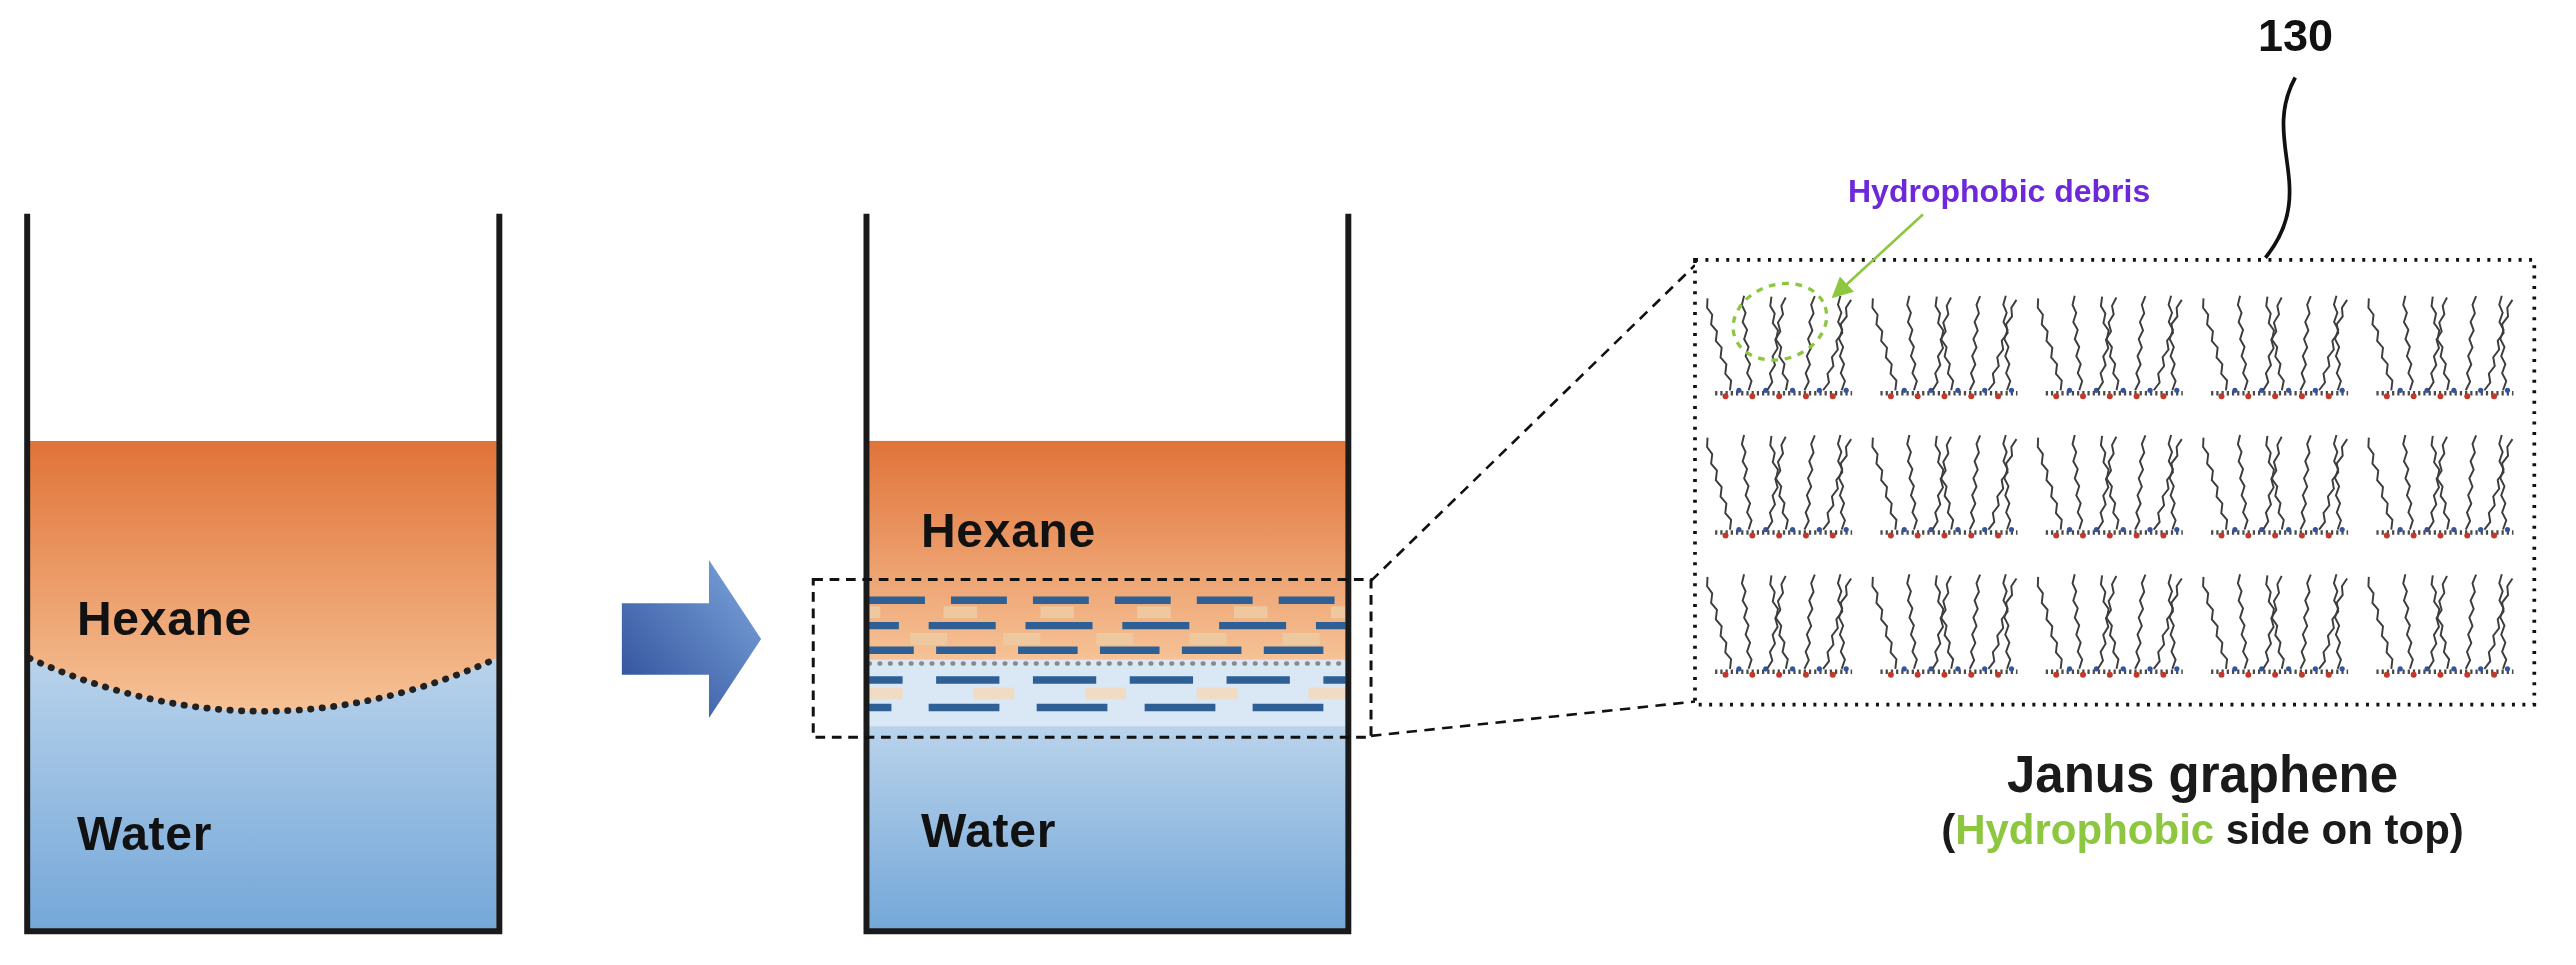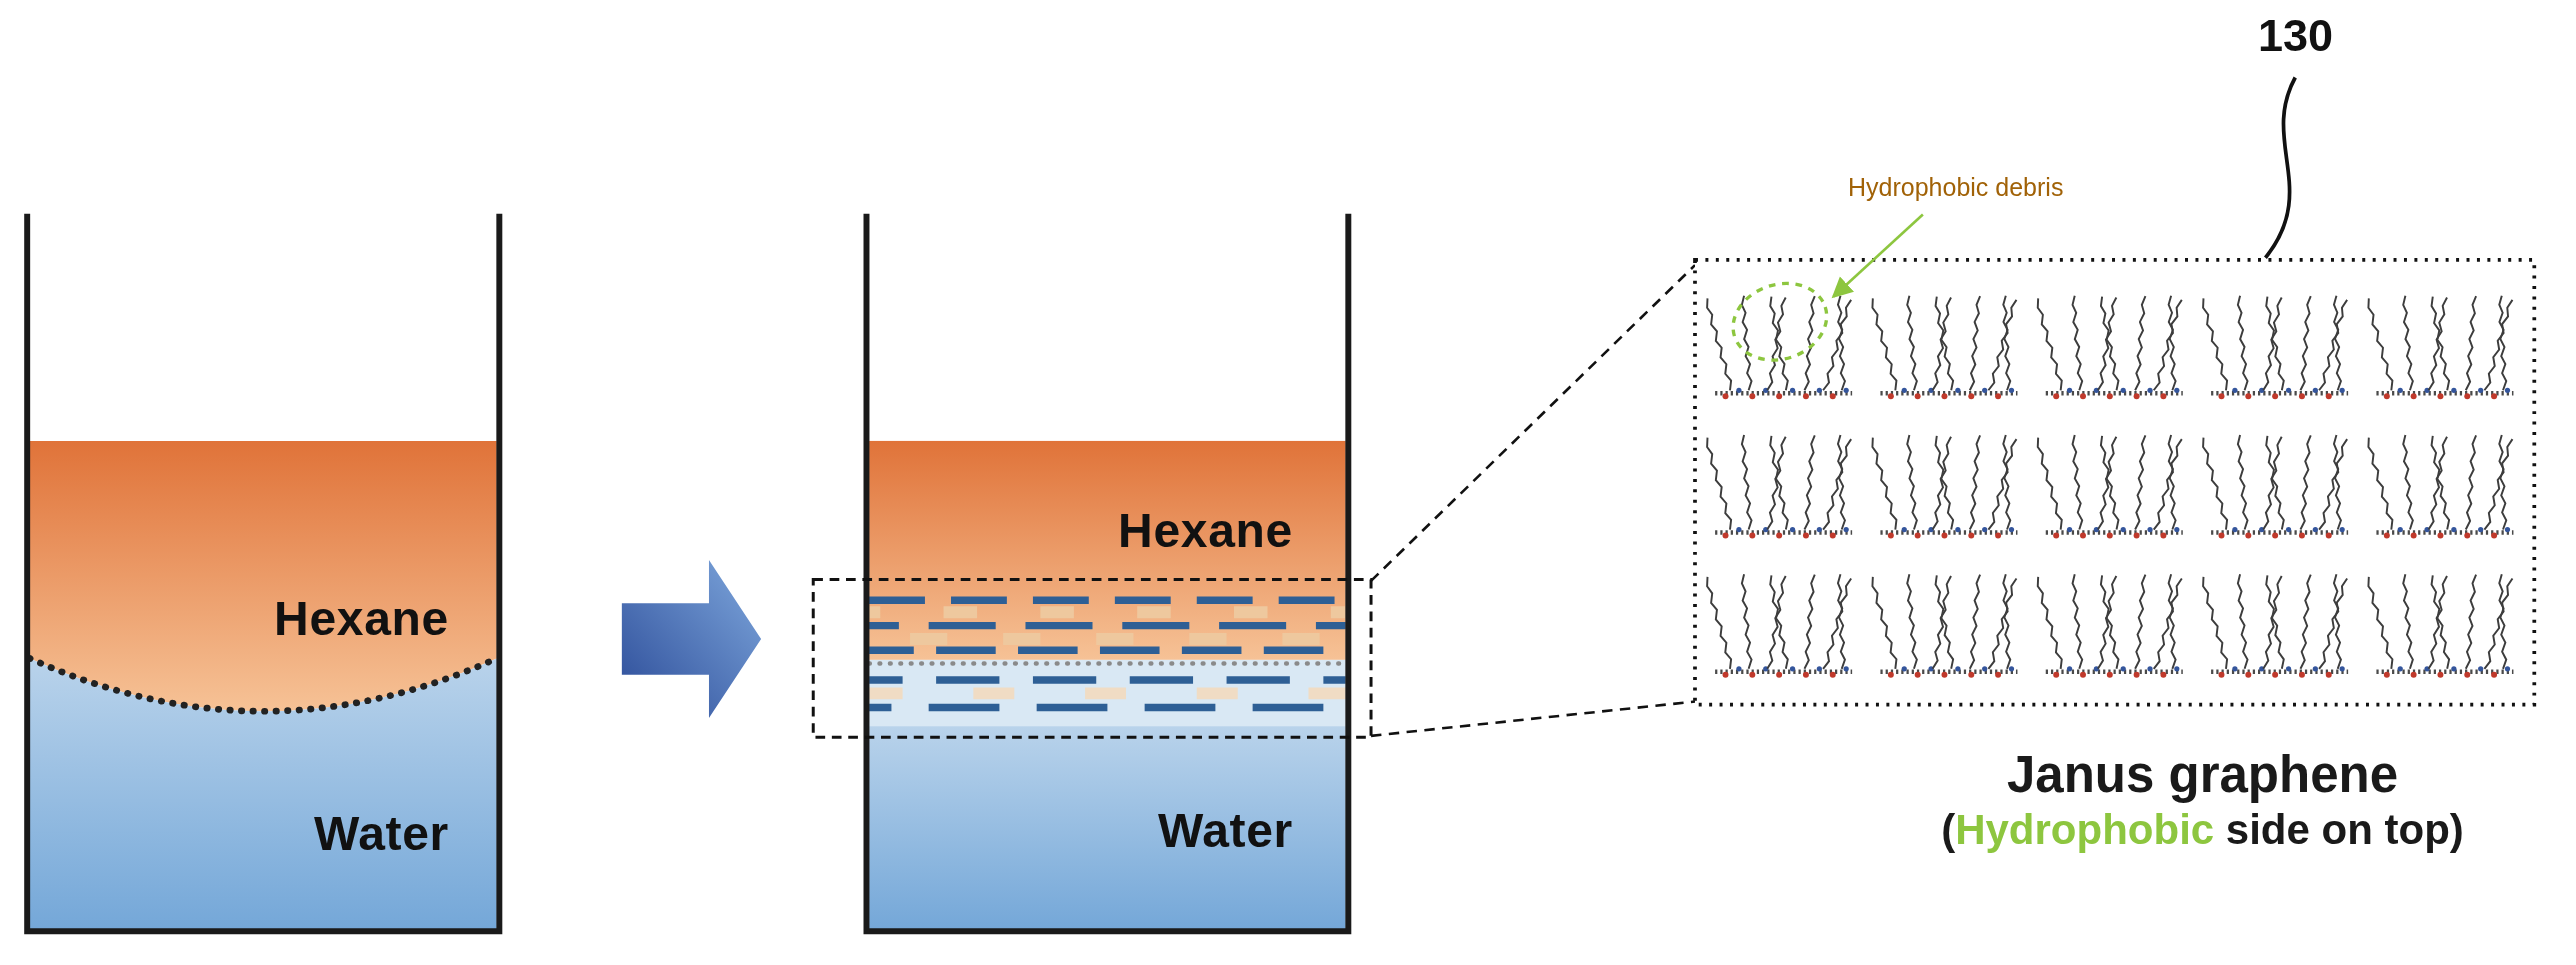--- a/index.html
+++ b/index.html
@@ -1,21 +1,21 @@
 <!DOCTYPE html>
 <html style="font-size:12px"><head>
 <meta charset="utf-8">
 <style>
   html,body{margin:0;padding:0;background:#ffffff;}
   .canvas{position:relative;width:2576px;height:966px;background:#ffffff;overflow:hidden;
           font-family:"Liberation Sans",sans-serif;}
   .canvas svg{position:absolute;left:0;top:0;}
   .label{position:absolute;color:#111;}
-  .beaker-label{width:372px;text-align:right;font-weight:bold;font-size:48px;letter-spacing:0.7px;}
-  .debris-label{font-weight:normal;font-size:25px;color:#a16207;}
+  .beaker-label{width:372px;text-align:left;font-weight:bold;font-size:48px;letter-spacing:0.7px;}
+  .debris-label{font-weight:bold;font-size:32px;color:#6d28d9;}
   .ref-number{font-weight:bold;font-size:45px;color:#111;}
   .caption{width:789px;text-align:center;color:#1a1a1a;}
   .caption-line1{font-weight:bold;font-size:51px;line-height:1.15;}
   .caption-line2{font-weight:bold;font-size:42px;line-height:1.2;}
   .caption-green{color:#8dc63f;}
 </style>
 </head>
 <body>
 
 <div class="canvas">

